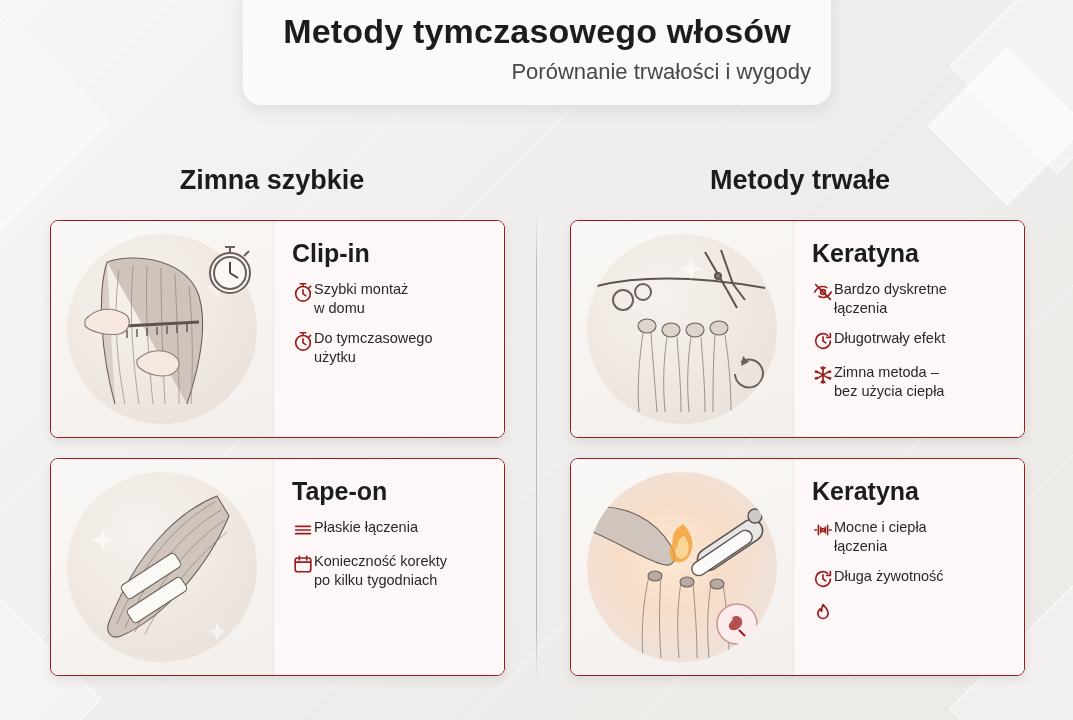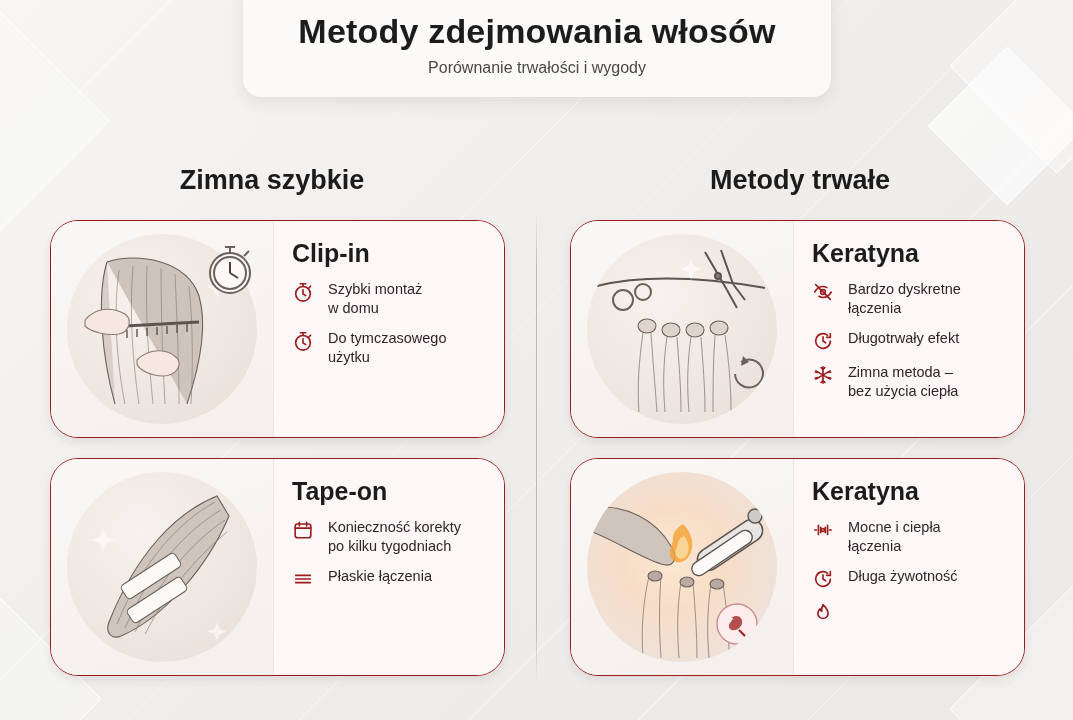--- a/index.html
+++ b/index.html
@@ -59,23 +59,24 @@
     box-sizing: border-box;
   }
   .title {
     font-size: 34px;
     font-weight: bold;
     color: #1d1c1c;
     letter-spacing: .2px;
     margin: 0 0 8px 0;
   }
   .subtitle {
-    font-size: 16px;
+    font-size: 22px;
     color: #4a4746;
     margin: 0;
+    text-align: right;
   }
 
   
   .col-head {
     position: absolute;
     font-size: 27px;
     font-weight: bold;
     color: #1d1c1c;
     text-align: center;
     width: 480px;
@@ -92,21 +93,21 @@
     height: 470px;
     background: linear-gradient(to bottom, rgba(160,150,150,0), rgba(150,140,140,.55) 12%, rgba(150,140,140,.55) 88%, rgba(160,150,150,0));
   }
 
   
   .card {
     position: absolute;
     width: 455px;
     height: 218px;
     border: 1.6px solid #9b1c1c;
-    border-radius: 28px;
+    border-radius: 8px;
     background: #fdfcfb;
     box-shadow: 0 4px 10px rgba(70,50,50,.10);
     display: flex;
     overflow: hidden;
     box-sizing: border-box;
     justify-content: center;
   }
   .card.c1 { left: 50px;  top: 220px; }
   .card.c2 { left: 50px;  top: 458px; }
   .card.c3 { left: 570px; top: 220px; }
@@ -139,21 +140,21 @@
   .card-title {
     font-size: 25px;
     font-weight: bold;
     color: #1d1c1c;
     margin: 2px 0 12px 0;
   }
   .feat {
     display: flex;
     align-items: flex-start;
     margin-bottom: 11px;
-    gap: 14px;
+    gap: 0;
   }
   .feat-ico {
     flex: 0 0 22px;
     width: 22px;
     height: 22px;
     color: #9b1c1c;
     margin-top: 1px;
   }
   .feat-ico svg { display:block; width:22px; height:22px; }
   .feat-txt {
@@ -168,21 +169,21 @@
 
 <div class="bg"></div>
 <div class="bg-diag"></div>
 <div class="corner-shape cs1"></div>
 <div class="corner-shape cs2"></div>
 <div class="corner-shape cs3"></div>
 <div class="corner-shape cs4"></div>
 <div class="corner-shape cs5"></div>
 
 <div class="header-card">
-  <h1 class="title">Metody zdejmowania włosów</h1>
+  <h1 class="title">Metody tymczasowego włosów</h1>
   <p class="subtitle">Porównanie trwałości i wygody</p>
 </div>
 
 <div class="col-head left">Zimna szybkie</div>
 <div class="col-head right">Metody trwałe</div>
 <div class="divider"></div>
 
 <div class="card c1">
   <div class="card-img">
     <div class="circle-mask">
@@ -268,35 +269,35 @@
       </svg>
     </div>
   </div>
   <div class="card-body">
     <div class="card-title">Tape-on</div>
 
 
     <div class="feat">
       <span class="feat-ico">
         <svg viewBox="0 0 24 24" fill="none" stroke="currentColor" stroke-width="1.8" stroke-linecap="round">
+            <path d="M4 8h16M4 12h16M4 16h16"></path>
+          </svg>
+      </span>
+      <span class="feat-txt">Płaskie łączenia</span>
+    </div>
+
+    <div class="feat">
+      <span class="feat-ico">
+        <svg viewBox="0 0 24 24" fill="none" stroke="currentColor" stroke-width="1.8" stroke-linecap="round">
             <rect x="3.5" y="5.5" width="17" height="15" rx="2.5"></rect>
             <path d="M3.5 10h17M8 3.5v4M16 3.5v4"></path>
           </svg>
       </span>
       <span class="feat-txt">Konieczność korekty
 po kilku tygodniach</span>
-    </div>
-
-    <div class="feat">
-      <span class="feat-ico">
-        <svg viewBox="0 0 24 24" fill="none" stroke="currentColor" stroke-width="1.8" stroke-linecap="round">
-            <path d="M4 8h16M4 12h16M4 16h16"></path>
-          </svg>
-      </span>
-      <span class="feat-txt">Płaskie łączenia</span>
     </div>
   </div>
 </div>
 
 <div class="card c3">
   <div class="card-img">
     <div class="circle-mask">
       <svg viewBox="0 0 190 190" width="190" height="190">
         <g fill="none" stroke="#6b605c" stroke-width="1.1">
           <path d="M10 52 C60 40 120 44 178 54" stroke="#5d534f" stroke-width="2"></path>

